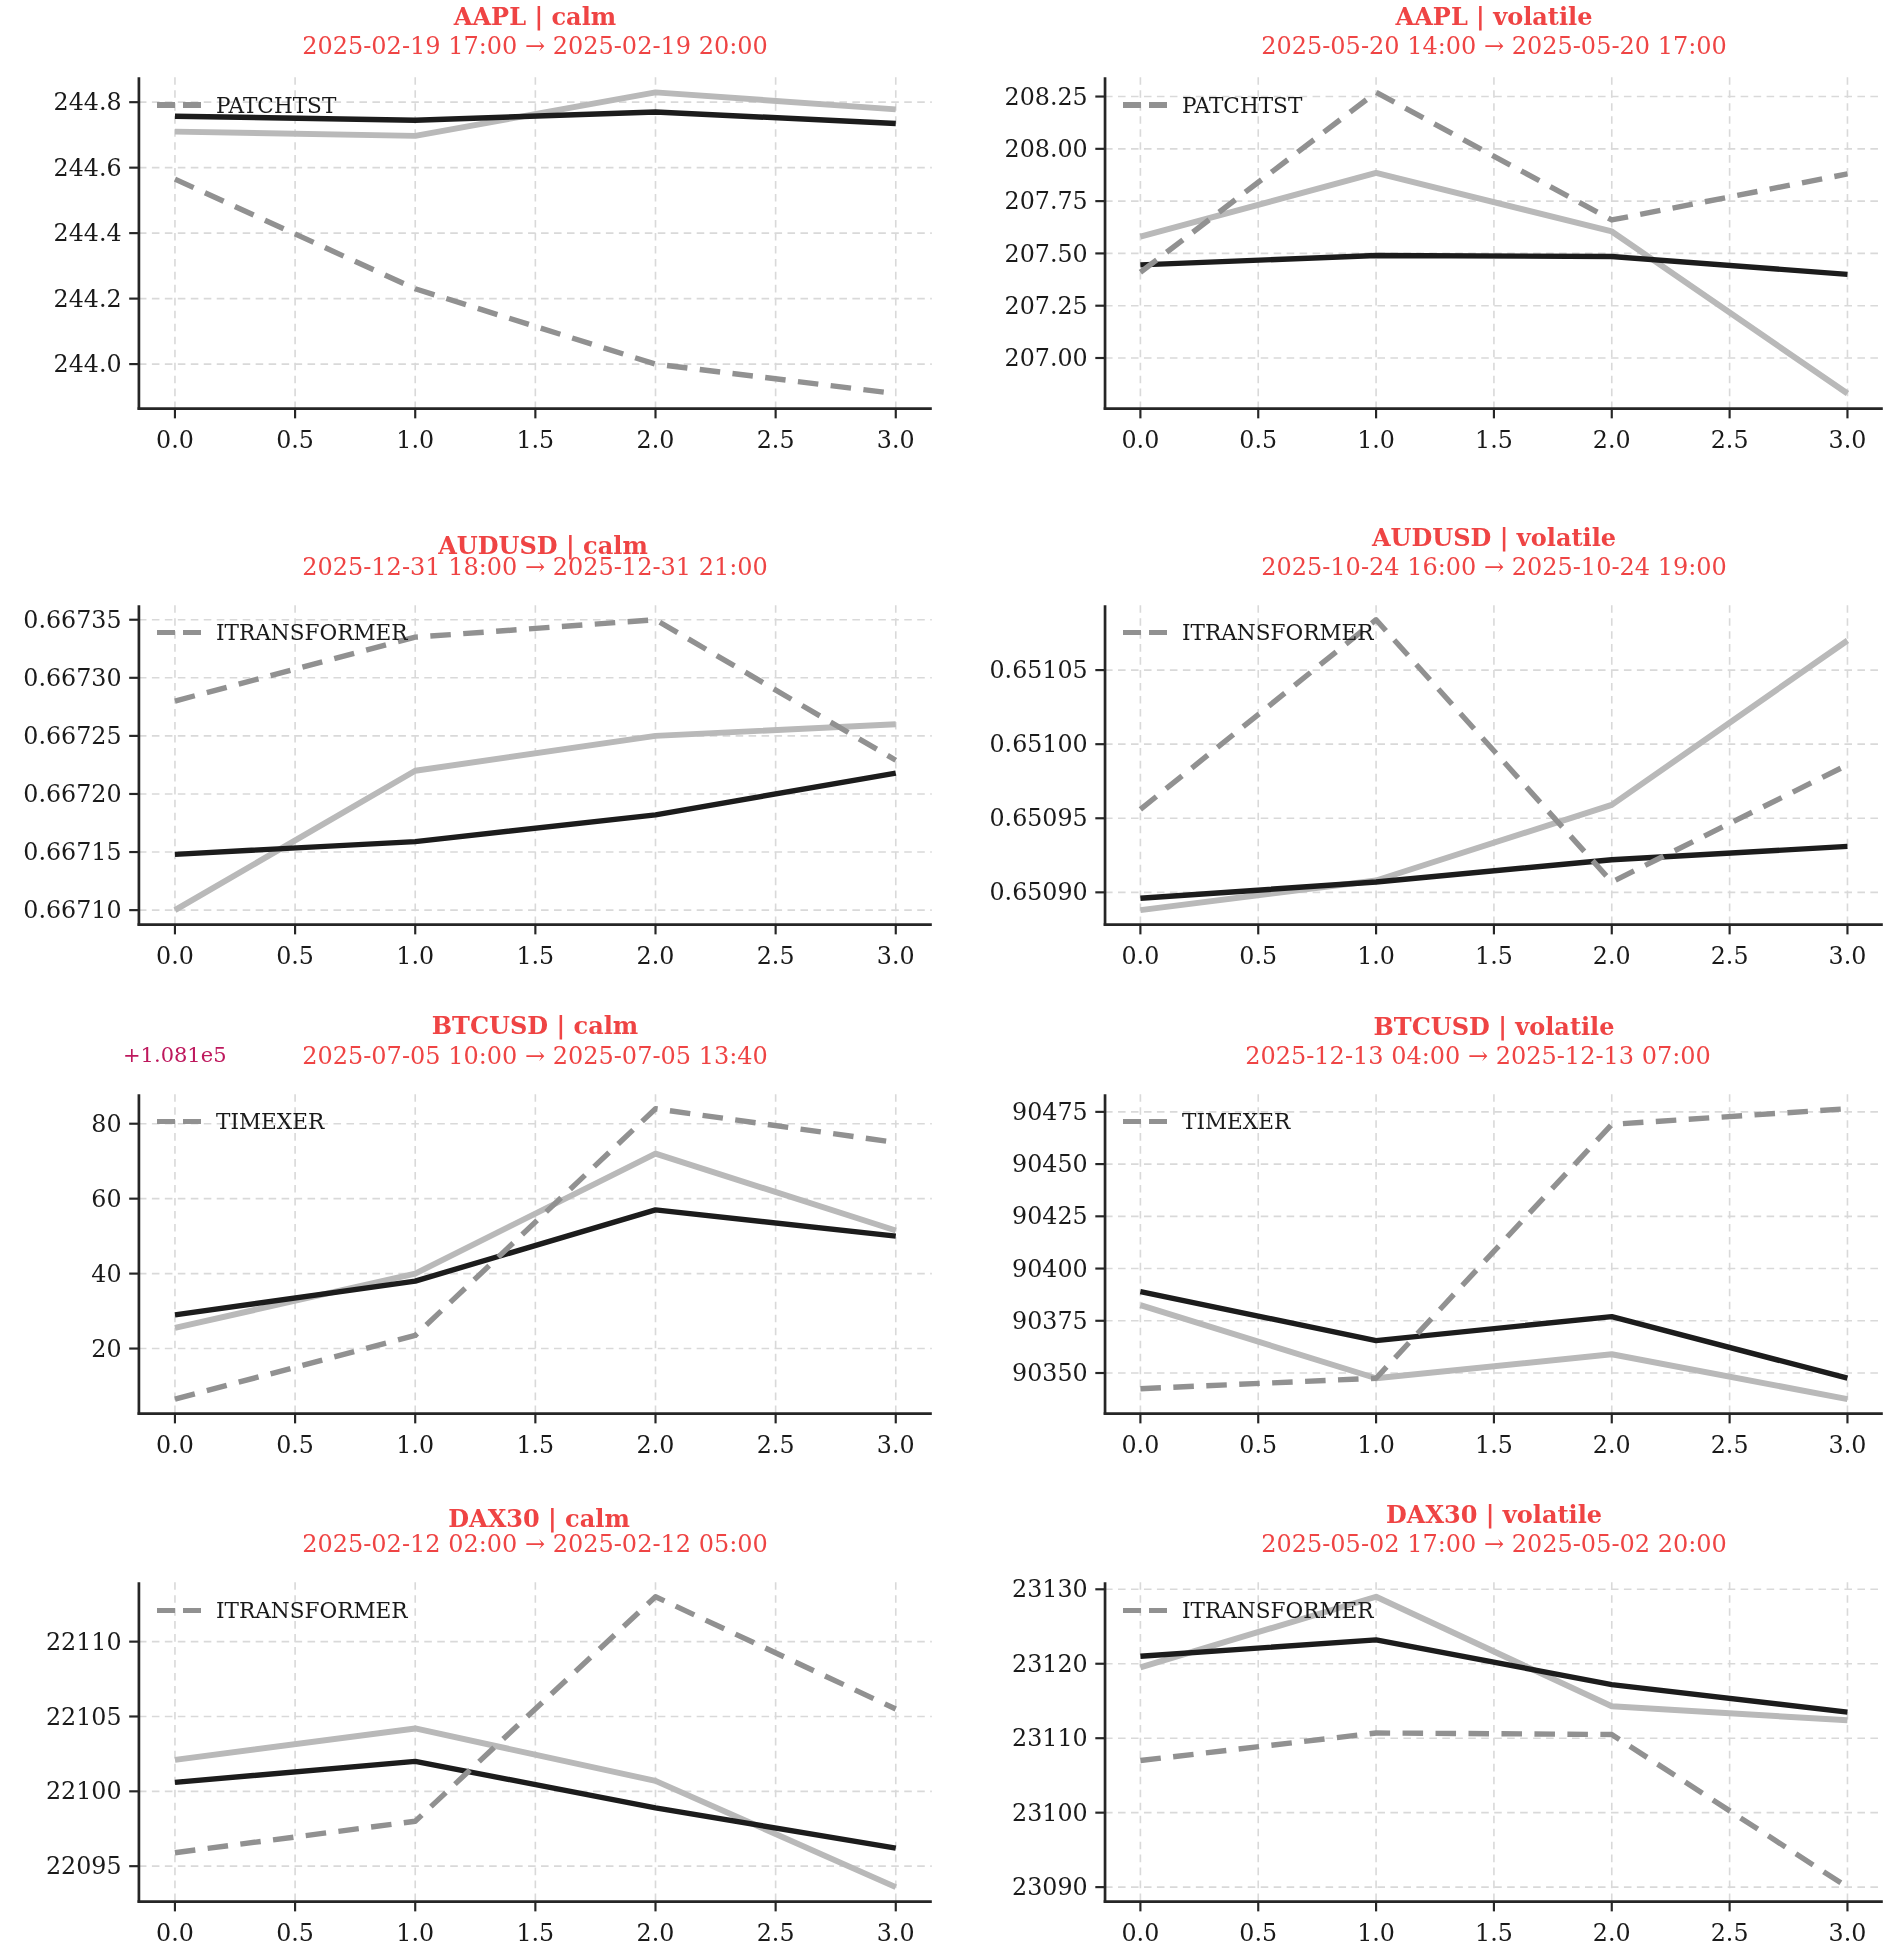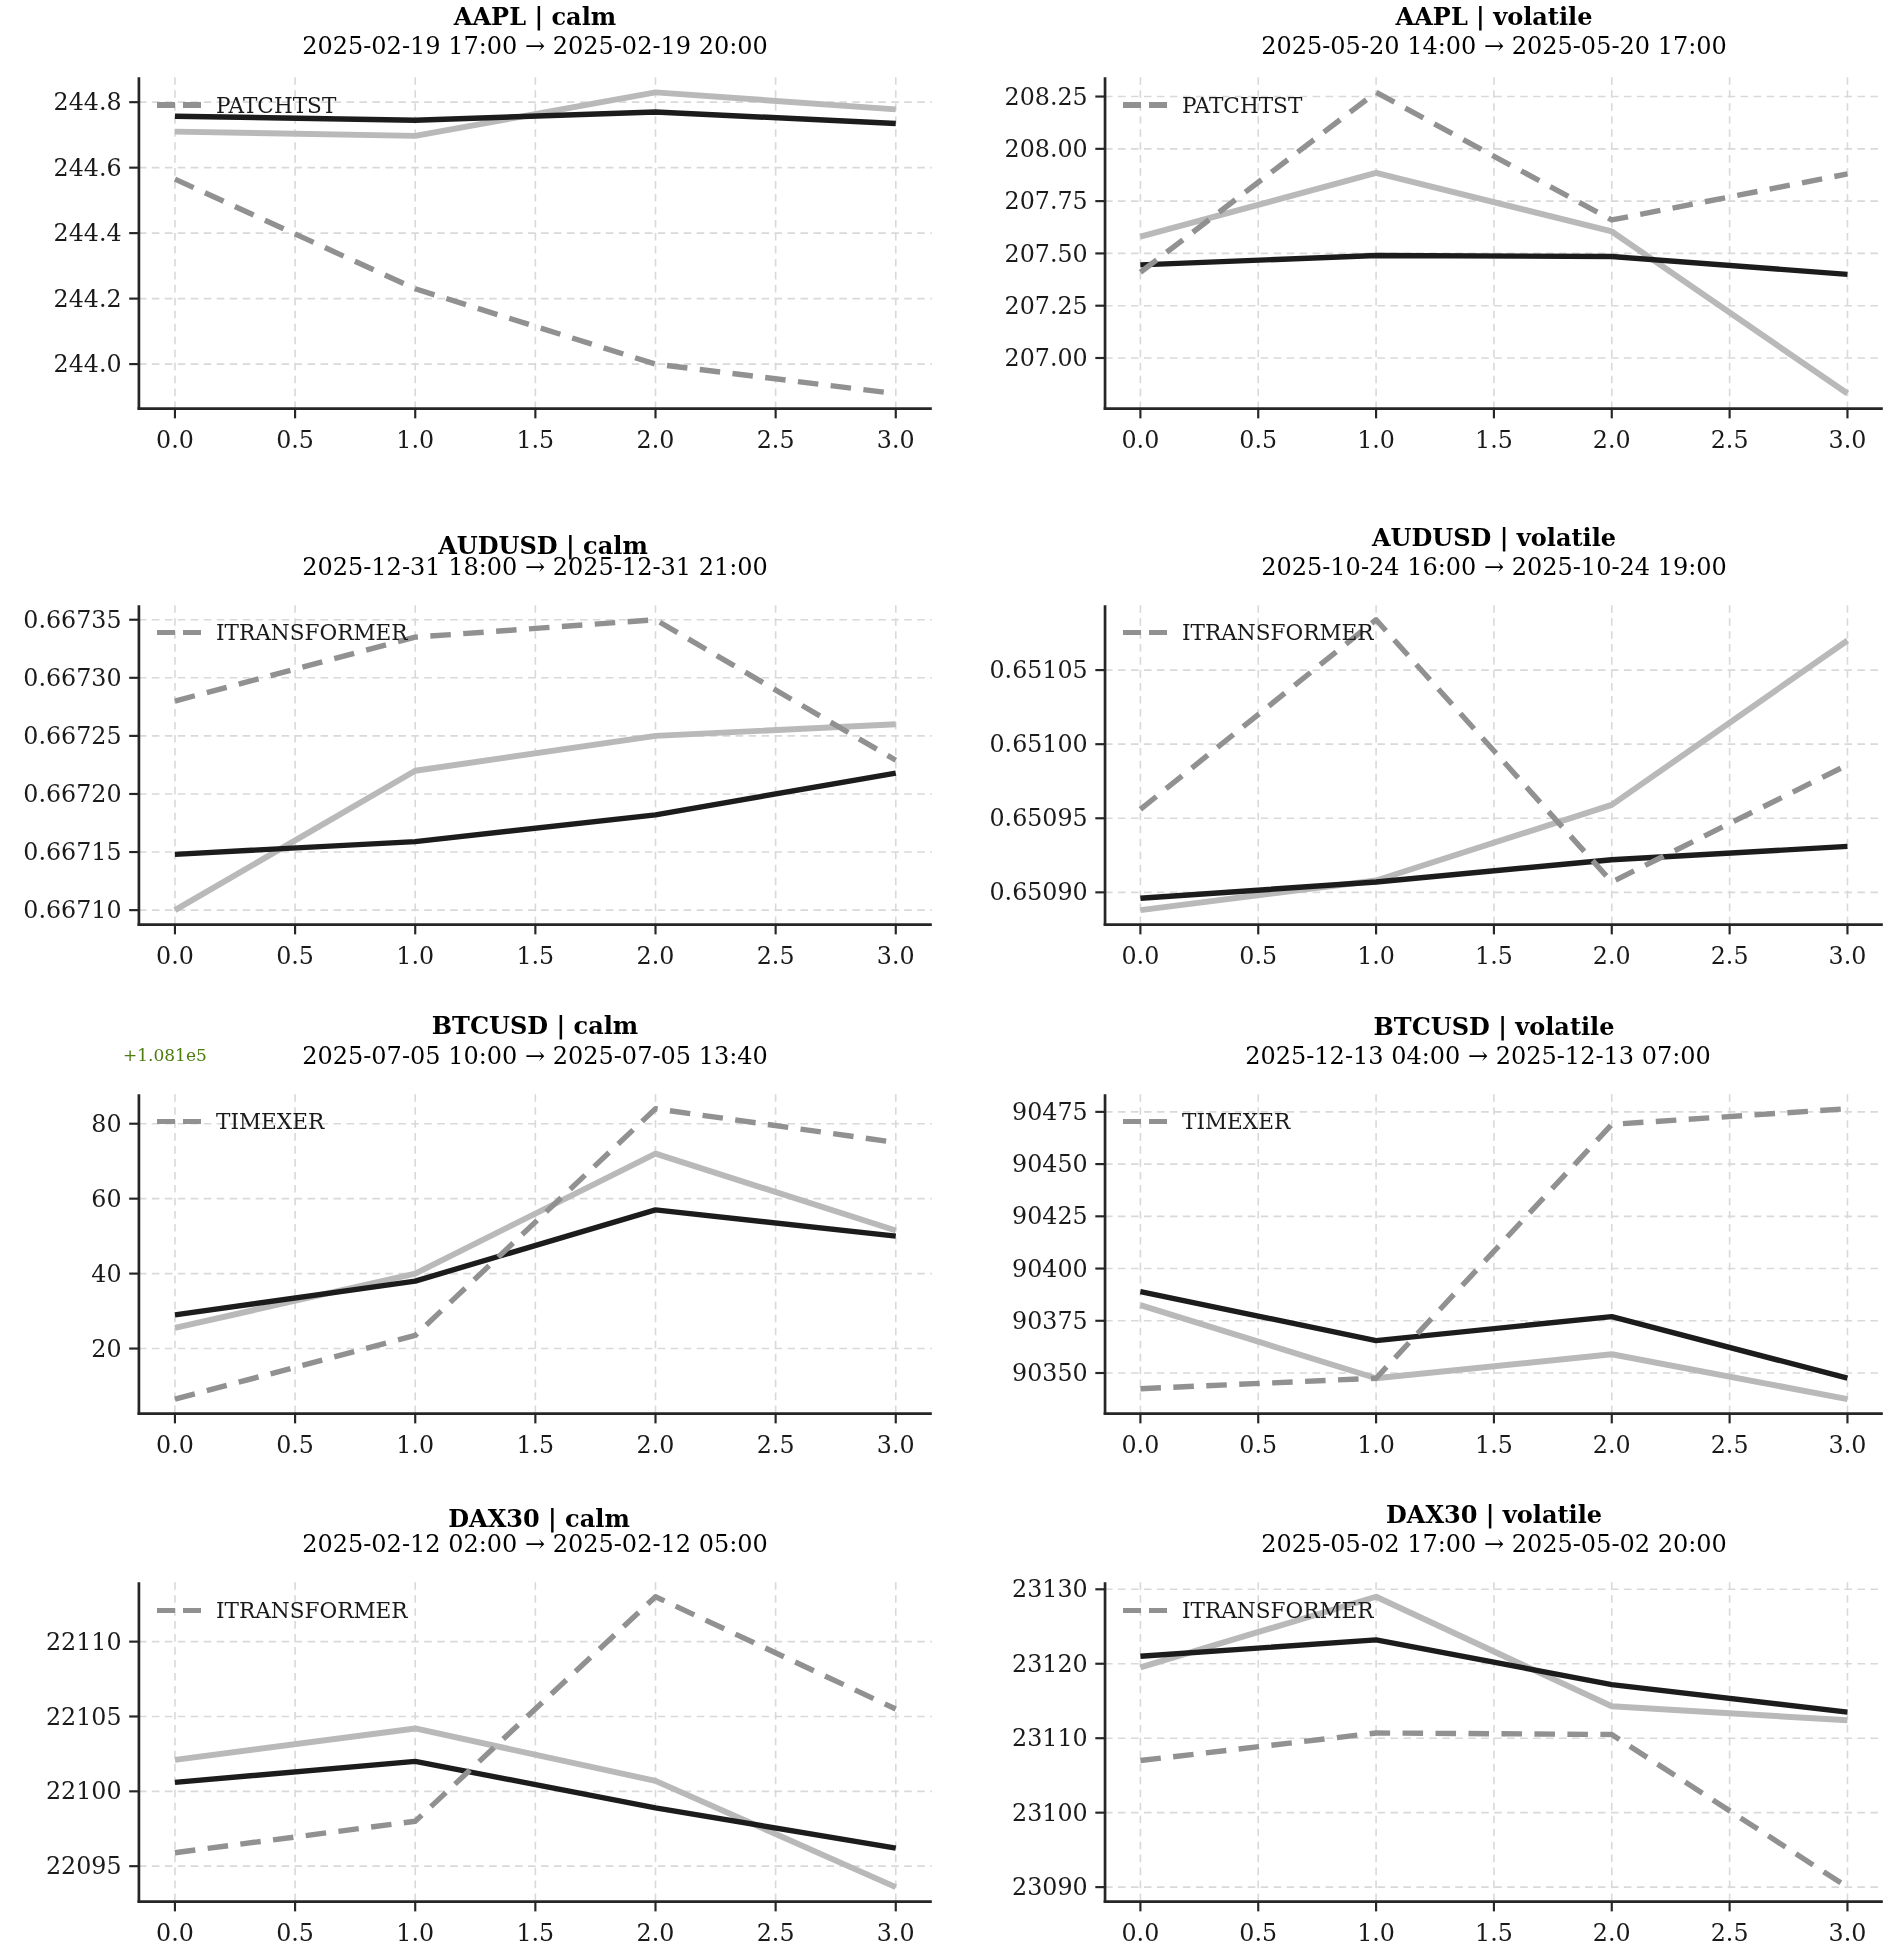--- a/index.html
+++ b/index.html
@@ -1,22 +1,22 @@
 <!DOCTYPE html>
 <html style="font-size:8.6px"><head>
 <meta charset="utf-8">
 <style>
   html,body{margin:0;padding:0;background:#ffffff;}
   #figure{position:relative;width:1902px;height:1955px;background:#ffffff;
           display:grid;grid-template-columns:1fr 1fr;grid-template-rows:1fr 1fr 1fr 1fr;
           font-family:"DejaVu Serif", "Liberation Serif", serif;color:#1a1a1a;}
   .panel{position:relative;overflow:visible;}
   .chart-title,.chart-subtitle{position:absolute;white-space:nowrap;transform:translateX(-50%);
-          font-size:24px;line-height:28px;color:#000000;}
-  .offset-text{position:absolute;white-space:nowrap;font-size:17px;line-height:27px;color:#4d7c0f;}
+          font-size:24px;line-height:28px;color:#ef4444;}
+  .offset-text{position:absolute;white-space:nowrap;font-size:21px;line-height:27px;color:#be185d;}
   .legend{position:absolute;display:flex;align-items:center;gap:15px;height:26px;text-align:right;}
   .legend-line{display:inline-block;width:44px;height:5.4px;}
   .legend-label{font-size:21.6px;white-space:nowrap;color:#1a1a1a;}
   svg.plot{position:absolute;left:0;top:0;width:100%;height:100%;display:block;}
   svg text{font-family:"DejaVu Serif", "Liberation Serif", serif;}
 </style>
 </head>
 <body>
 
 <div id="figure">

